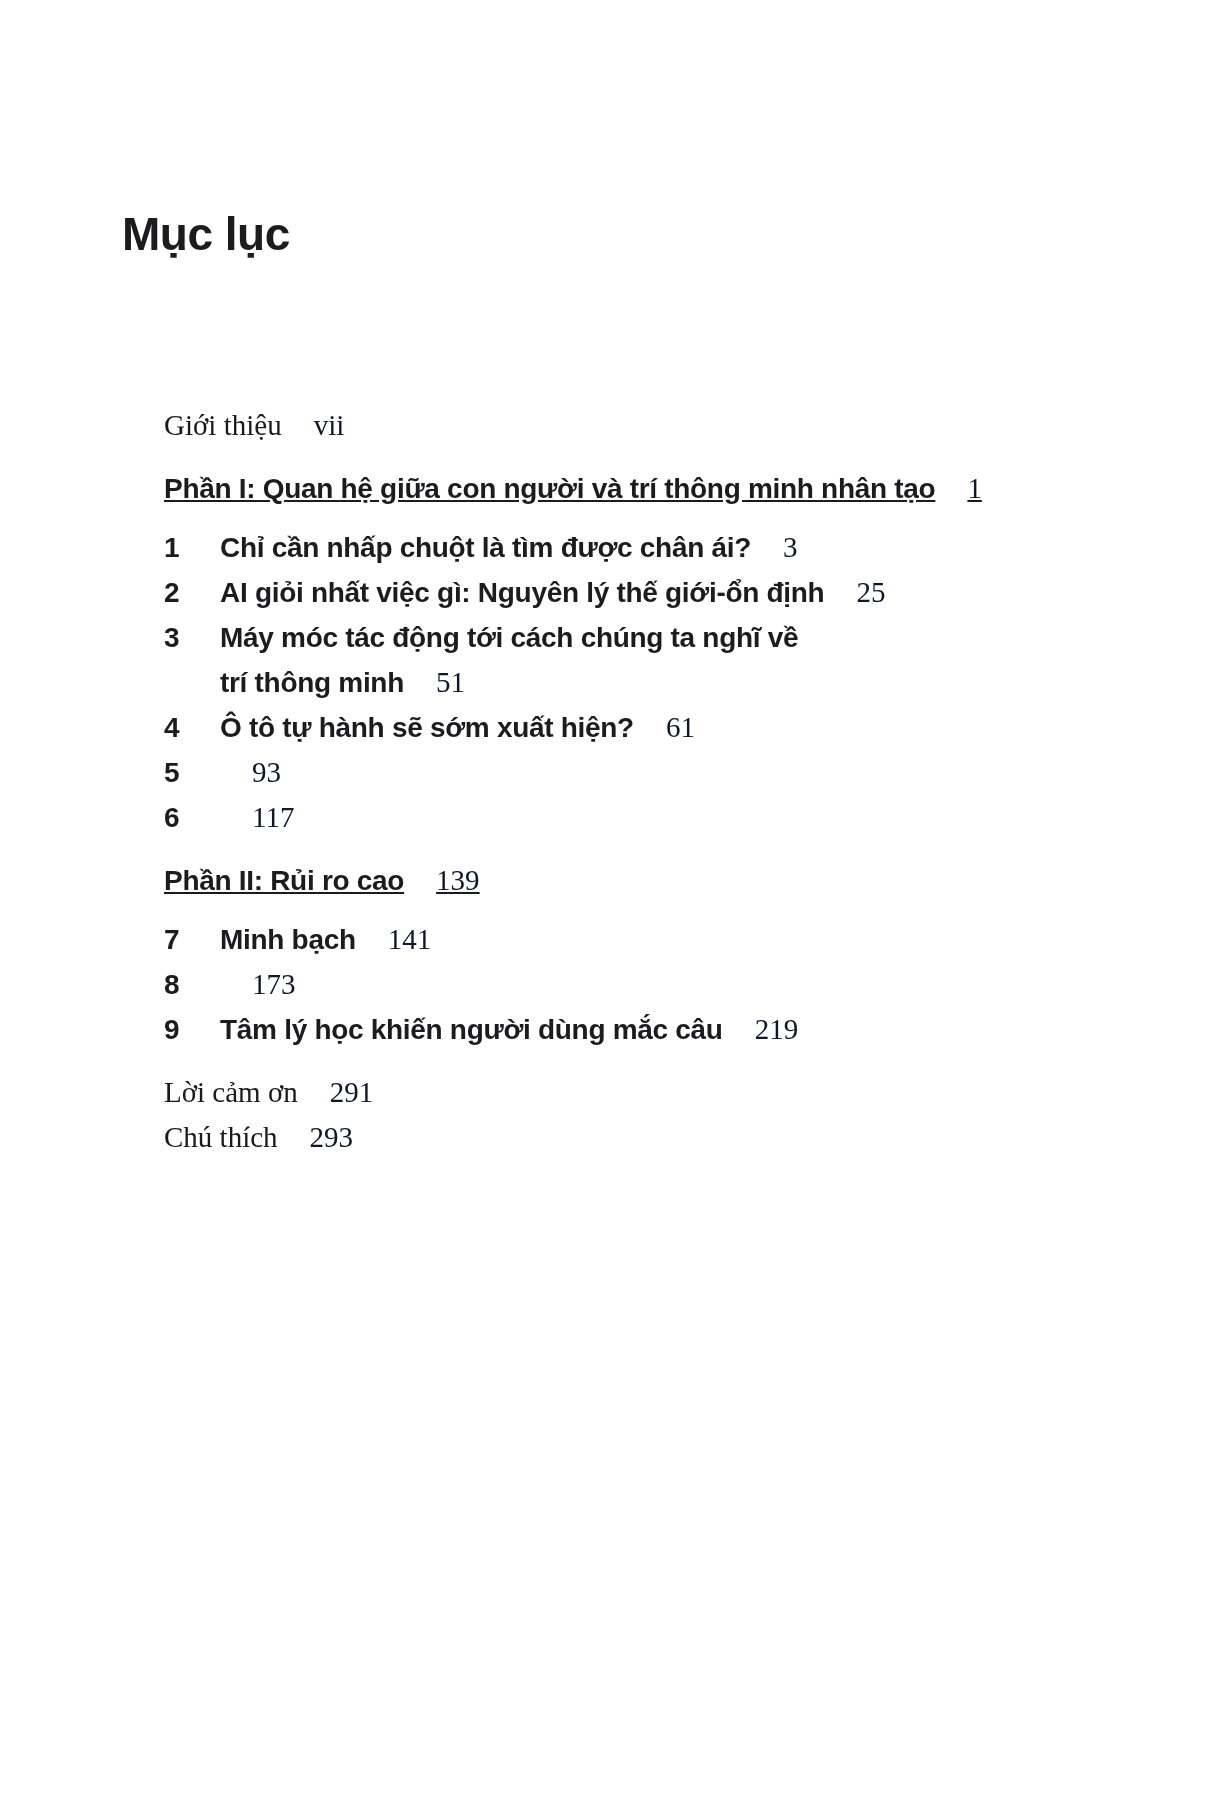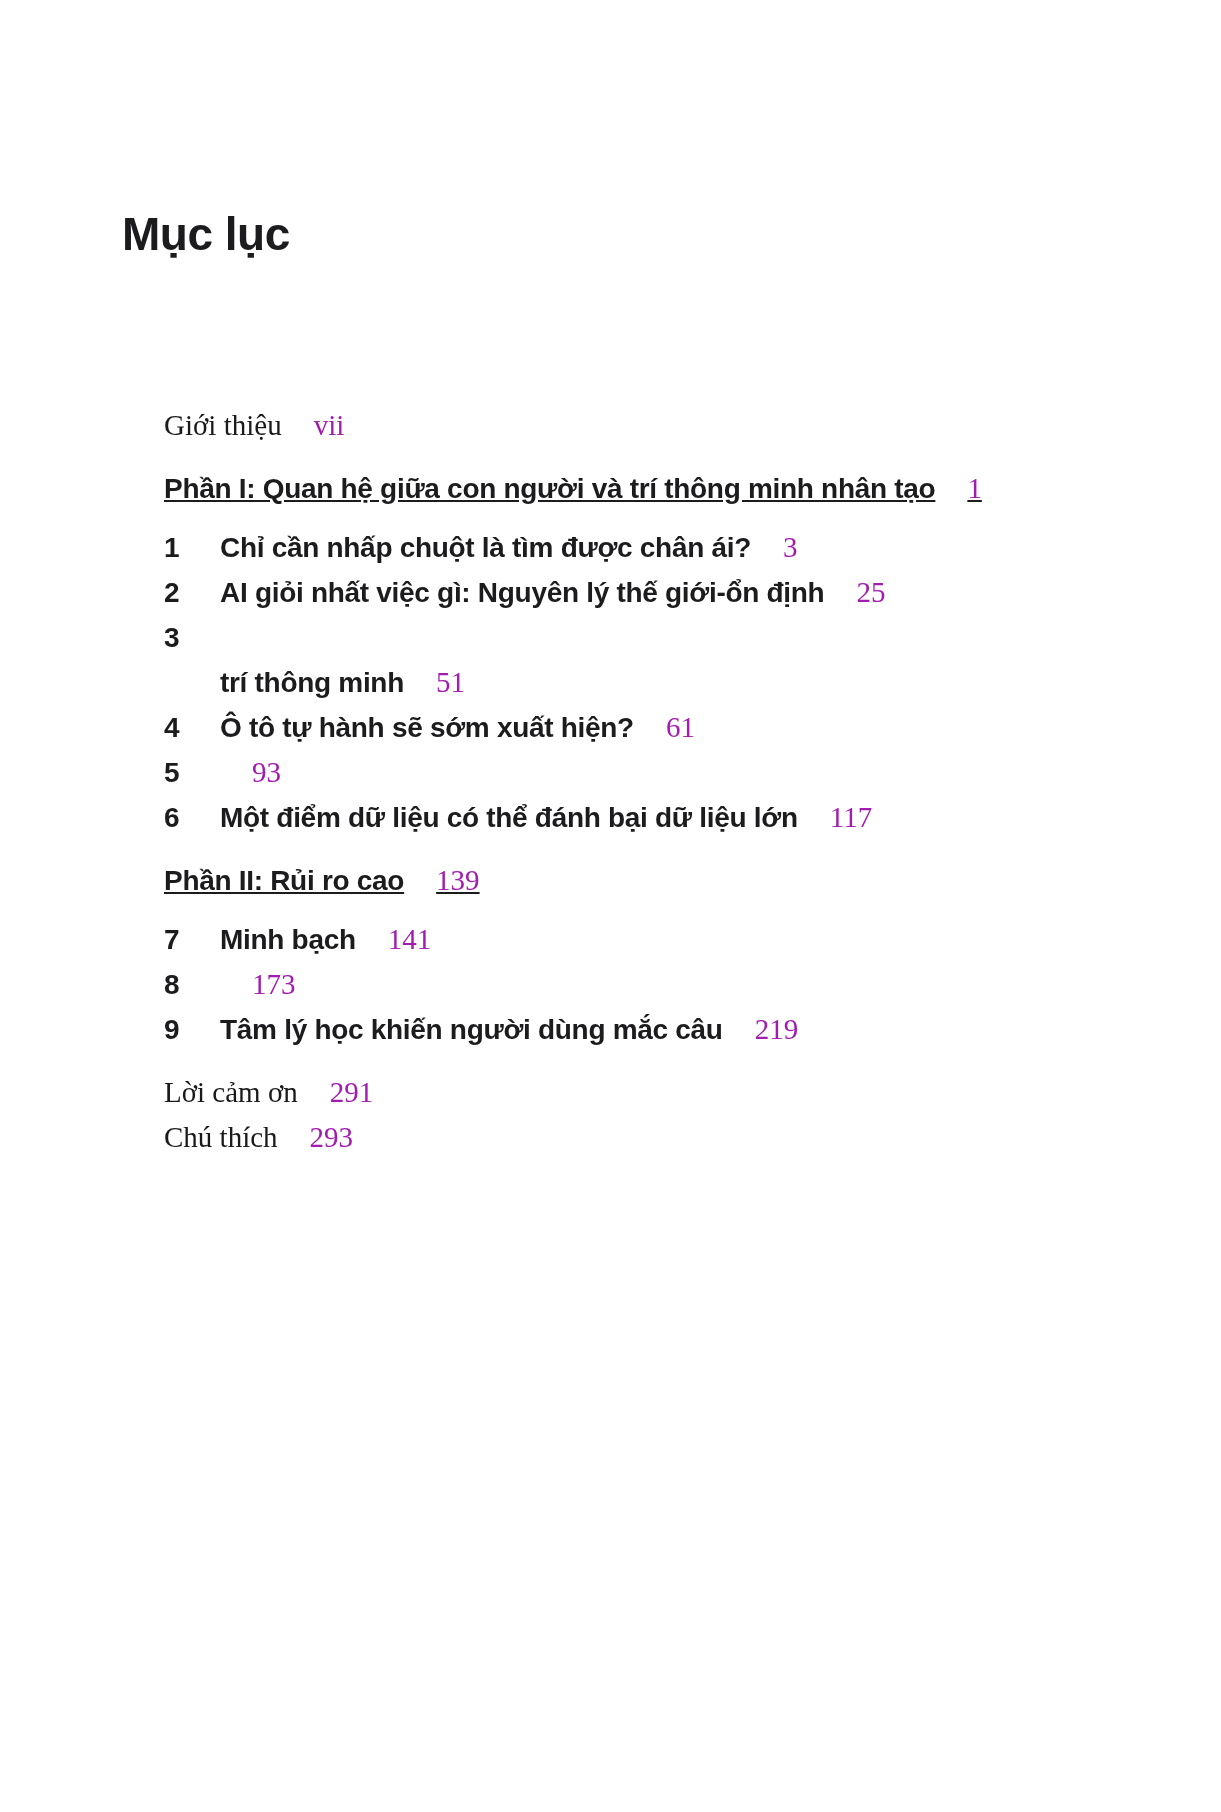--- a/index.html
+++ b/index.html
@@ -57,21 +57,21 @@
   .num {
     display: inline-block;
     width: 56px;
     flex: 0 0 56px;
   }
   .pagenum {
     font-family: "Liberation Serif", "DejaVu Serif", serif;
     font-weight: 400;
     font-size: 29px;
     letter-spacing: 0;
-    color: #a21caf;
+    color: #0f172a;
     margin-left: 32px;
   }
   .backmatter { margin-top: 18px; }
 </style>
 </head>
 <body>
 
 <div class="page">
 
   <h1 class="page-title">Mục lục</h1>
@@ -95,41 +95,41 @@
     </div>
 
     <div class="row chapter-row">
       <span class="num">2</span>
       <span>AI giỏi nhất việc gì: Nguyên lý thế giới-ổn định</span>
       <span class="pagenum">25</span>
     </div>
 
     <div class="row chapter-row">
       <span class="num">3</span>
+      <span>Máy móc tác động tới cách chúng ta nghĩ về</span>
     </div>
     <div class="row chapter-row">
       <span class="num"></span>
       <span>trí thông minh</span>
       <span class="pagenum">51</span>
     </div>
 
     <div class="row chapter-row">
       <span class="num">4</span>
       <span>Ô tô tự hành sẽ sớm xuất hiện?</span>
       <span class="pagenum">61</span>
     </div>
 
     <div class="row chapter-row">
       <span class="num">5</span>
       <span class="pagenum">93</span>
     </div>
 
     <div class="row chapter-row">
       <span class="num">6</span>
-      <span>Một điểm dữ liệu có thể đánh bại dữ liệu lớn</span>
       <span class="pagenum">117</span>
     </div>
 
     <div class="row part-row">
       <span>Phần II: Rủi ro cao</span>
       <span class="pagenum">139</span>
     </div>
 
     <div class="row chapter-row">
       <span class="num">7</span>

